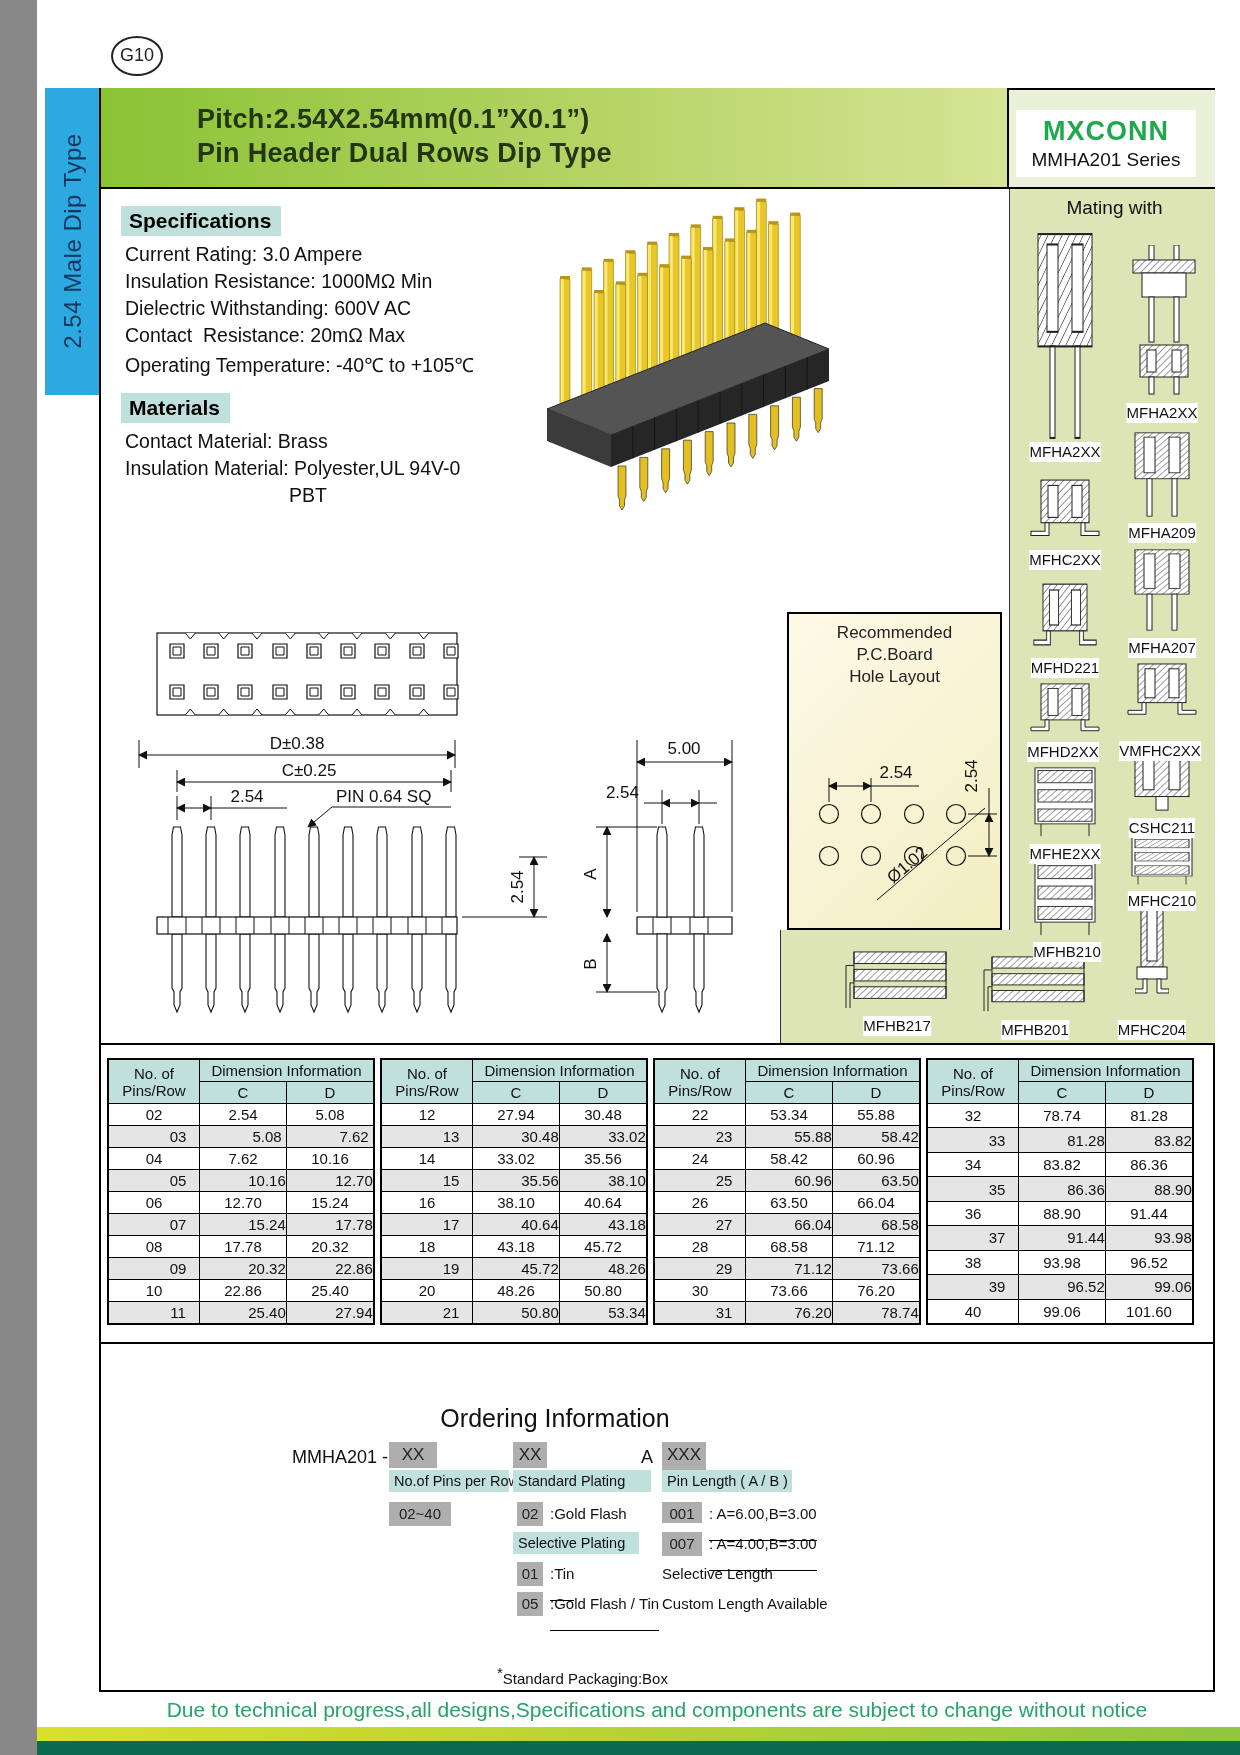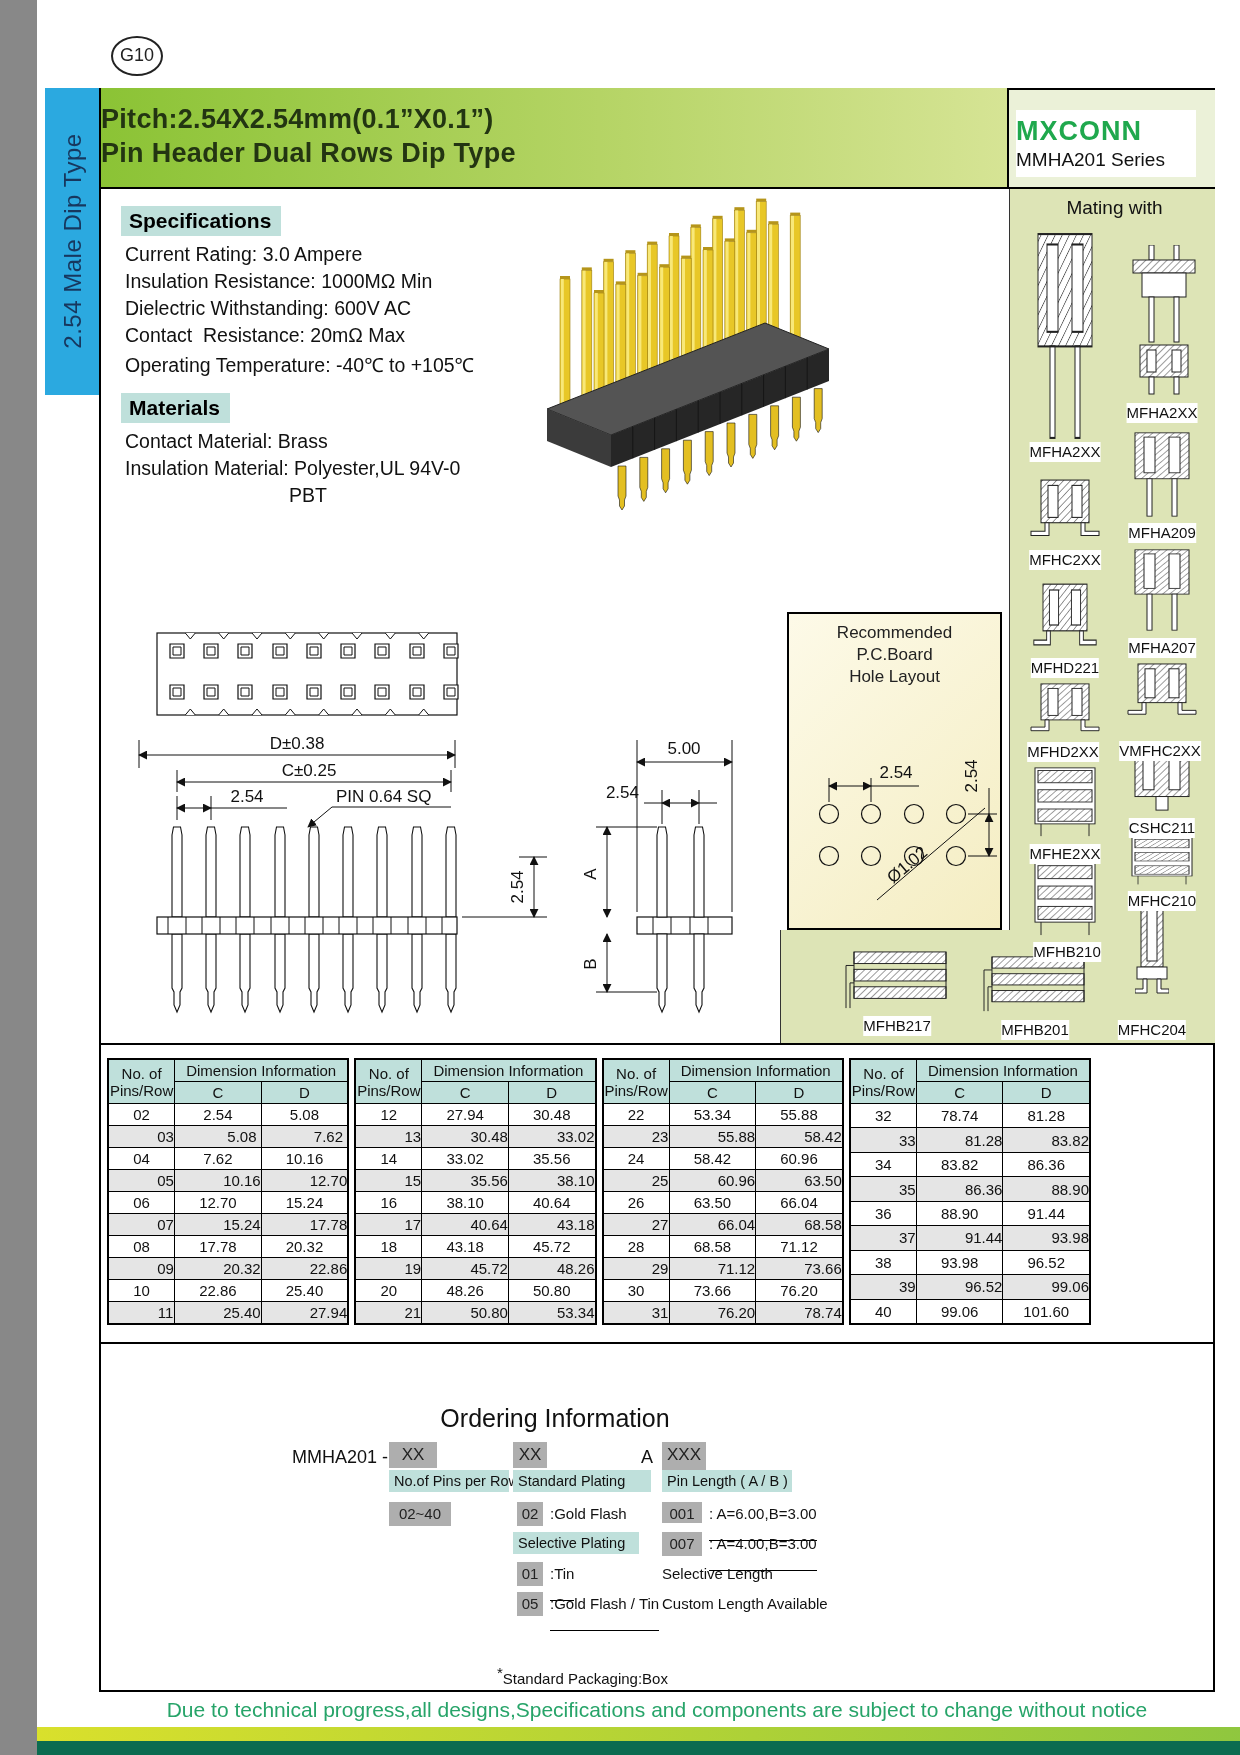--- a/index.html
+++ b/index.html
@@ -17,26 +17,26 @@
        transform:rotate(-90deg);text-align:center;line-height:54px;font-size:24px;
        color:#17375e;font-weight:500;letter-spacing:.5px;white-space:nowrap;}
 
   
   #main-outer{left:62px;top:88px;width:1116px;height:1604px;border:2px solid #000;border-top:none;box-sizing:border-box;background:#fff;}
   .divider{left:62px;width:1116px;height:0;border-top:2px solid #000;z-index:4;}
 
   
   #header-bar{left:64px;top:88px;width:906px;height:99px;
       background:linear-gradient(90deg,#8bc335 0%,#b5d465 55%,#d6e495 100%);
-      box-sizing:border-box;z-index:2;}
+      padding-left:96px;box-sizing:border-box;z-index:2;}
   #header-bar .t{font-size:27px;font-weight:600;color:#233512;line-height:34px;letter-spacing:.3px;}
   #header-bar .t1{margin-top:14px;}
   #logo-panel{left:970px;top:88px;width:208px;height:99px;background:#ebf1d8;
       border-left:2px solid #000;border-top:2px solid #000;box-sizing:border-box;z-index:2;}
-  #logo-box{position:absolute;left:7px;top:20px;width:180px;height:67px;background:#fff;text-align:left;}
+  #logo-box{position:absolute;left:7px;top:20px;width:180px;height:67px;background:#fff;text-align:center;}
   #brand{font-size:27px;font-weight:bold;color:#1fa84d;letter-spacing:1px;margin-top:6px;}
   #series{font-size:19px;color:#111;margin-top:2px;}
 
   
   .sec-head{background:#bfe0db;font-weight:bold;font-size:21px;color:#000;
       padding:3px 10px 3px 8px;z-index:3;}
   #specs-head{left:84px;top:206px;}
   #mats-head{left:84px;top:393px;}
   .spec-line{left:88px;font-size:19.5px;color:#111;white-space:pre;z-index:3;}
 
@@ -54,21 +54,21 @@
       background:linear-gradient(135deg,#fdfae8 0%,#f4edc2 100%);z-index:2;}
   .hole-title{width:100%;text-align:center;font-size:17px;color:#222;line-height:22px;}
   #hole-box .pad{padding-top:8px;}
 
   
   svg text{font-family:"Liberation Sans",sans-serif;font-size:17px;fill:#111;}
   svg .ln{stroke:#111;stroke-width:1;fill:none;}
   svg .dim{stroke:#111;stroke-width:1;fill:none;}
 
   
-  #table-band{left:70px;top:1058px;width:984px;display:flex;gap:5px;z-index:3;}
+  #table-band{left:70px;top:1058px;width:1105px;display:flex;gap:5px;z-index:3;}
   table.dim-table{border-collapse:collapse;border:2.5px solid #000;background:#fff;}
   table.dim-table td{border:1.6px solid #000;font-size:15px;text-align:center;height:21px;padding:0;}
   table.dim-table td.c0{width:90px;}
   table.dim-table td.cx{width:86px;}
   table.dim-table thead td{background:#bfe0db;}
   table.dim-table tr.alt td{background:#e5e5e5;padding-left:48px;}
 
   
   #ord-title{left:368px;top:1404px;width:300px;text-align:center;font-size:25px;color:#111;z-index:3;}
   .ord-text{font-size:18px;color:#111;z-index:3;}

